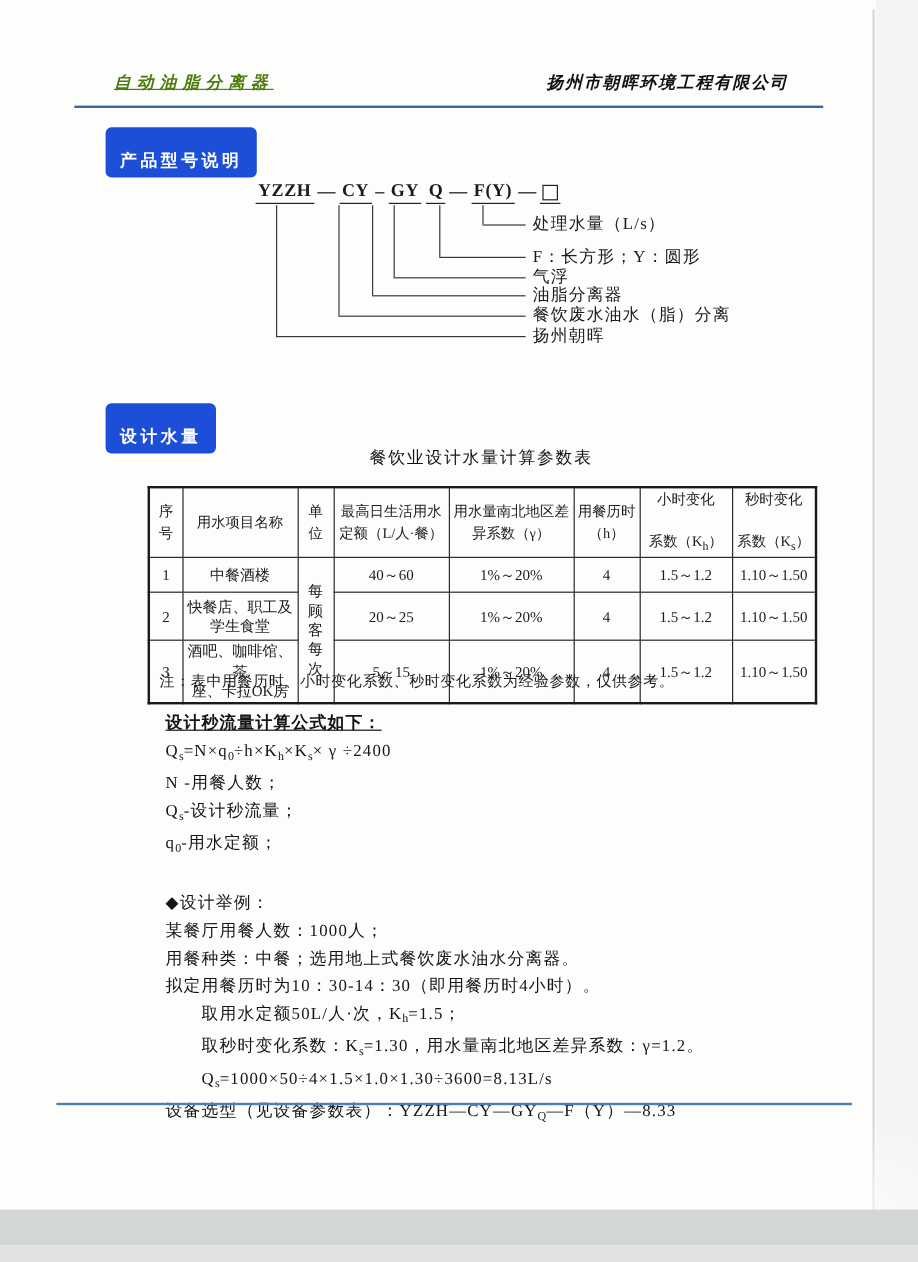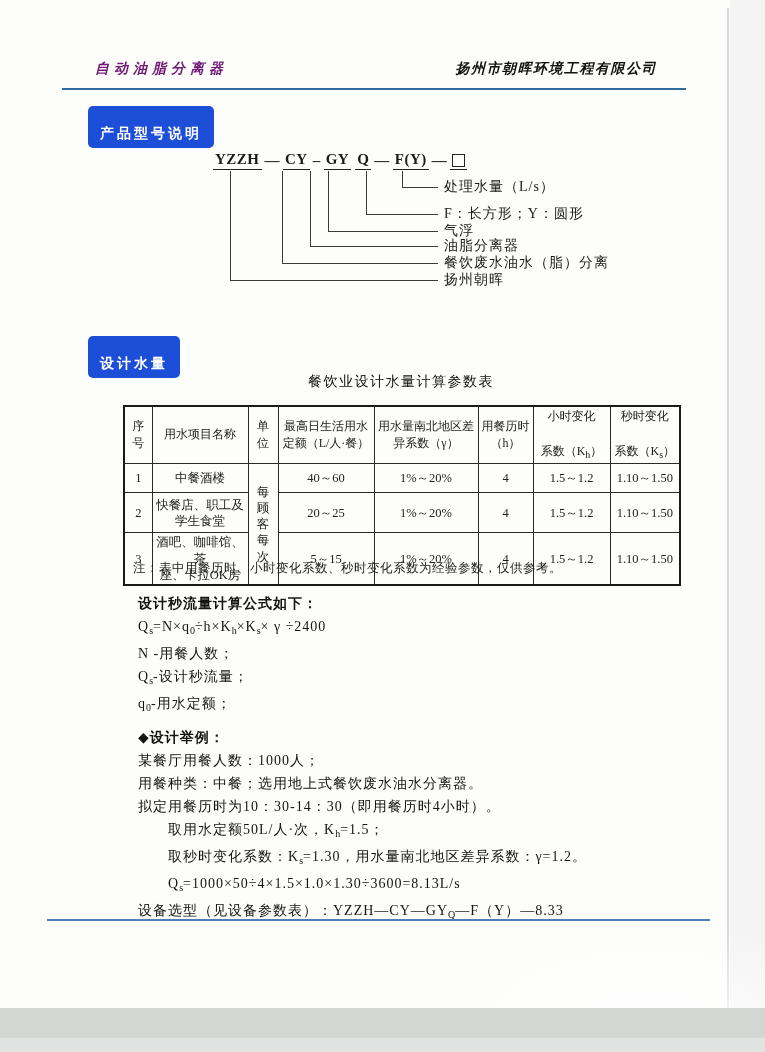--- a/index.html
+++ b/index.html
@@ -14,21 +14,21 @@
   
   .scan-right-area{position:absolute;left:730px;top:0;right:0;height:1010px;background:#f3f4f3;}
   .scan-right-line{position:absolute;left:727px;top:8px;width:2px;height:1002px;background:#d6d9d7;}
   .scan-bottom-band{position:absolute;left:0;top:1008px;width:765px;height:30px;background:#d2d7d4;}
   .scan-bottom-band2{position:absolute;left:0;top:1038px;width:765px;height:14px;background:#e0e3e1;}
   .scan-curl{position:absolute;left:430px;top:920px;width:335px;height:95px;
     background:radial-gradient(ellipse at 65% 110%, rgba(255,255,255,0.95), rgba(255,255,255,0) 70%);}
 
   
   .doc-header{position:absolute;left:95px;top:60px;width:562px;display:flex;justify-content:space-between;align-items:flex-end;}
-  .doc-title{font-size:14px;font-weight:bold;font-style:italic;letter-spacing:5px;color:#701a75;}
+  .doc-title{font-size:14px;font-weight:bold;font-style:italic;letter-spacing:5px;color:#4d7c0f;text-decoration:underline;}
   .doc-company{font-size:14px;font-weight:bold;font-style:italic;letter-spacing:1.5px;color:#111;}
   .header-rule{position:absolute;left:62px;top:88px;width:624px;height:2px;background:#2f6b9d;}
   .footer-rule{position:absolute;left:47px;top:919px;width:663px;height:2px;background:#4d80b4;}
 
   
   .badge{position:absolute;background:#1d4ed8;color:#fff;font-size:14px;font-weight:bold;
     letter-spacing:3px;padding:19px 12px 5px 12px;border-radius:5px;
     font-family:"Liberation Sans","DejaVu Sans",sans-serif;}
   .badge-model{left:88px;top:106px;}
   .badge-design{left:88px;top:336px;}
@@ -57,24 +57,24 @@
   .td-cell{font-size:12.5px;white-space:pre-line;line-height:1.3;}
   .row1 td{height:26px;}
   .row2 td{height:37px;}
   .row3 td{height:36px;}
   .unit-cell{font-size:12.5px;line-height:1.3;white-space:pre-line;}
   .name-cell{font-size:12.5px;}
   .note-line{position:absolute;left:133px;top:560px;font-size:12.5px;letter-spacing:0.5px;color:#1a1a1a;}
 
   
   .text-block{position:absolute;left:138px;top:592px;width:560px;font-size:14px;line-height:23px;letter-spacing:1px;color:#141414;}
-  .tb-bold{font-weight:bold;}
+  .tb-bold{font-weight:bold;text-decoration:underline;}
   .indent{padding-left:30px;}
   sub.s, .sub{font-size:10px;vertical-align:-3px;letter-spacing:0;}
-  .example-title{margin-top:7px;font-weight:bold;}
+  .example-title{margin-top:23px;font-weight:normal;}
 </style>
 </head>
 <body>
 
 <div class="page">
 
   <div class="doc-header">
     <span class="doc-title">自动油脂分离器</span>
     <span class="doc-company">扬州市朝晖环境工程有限公司</span>
   </div>

